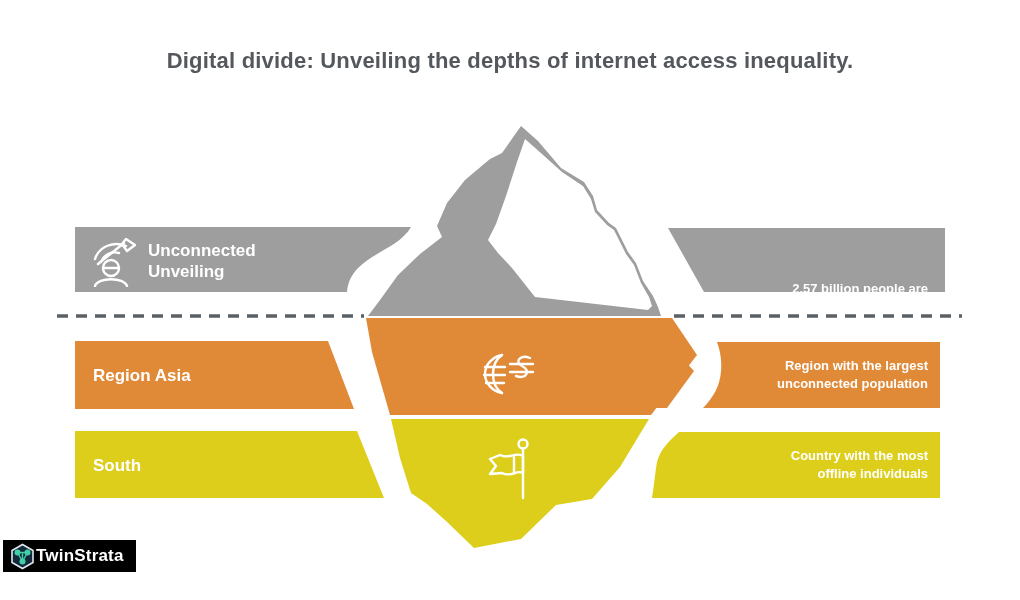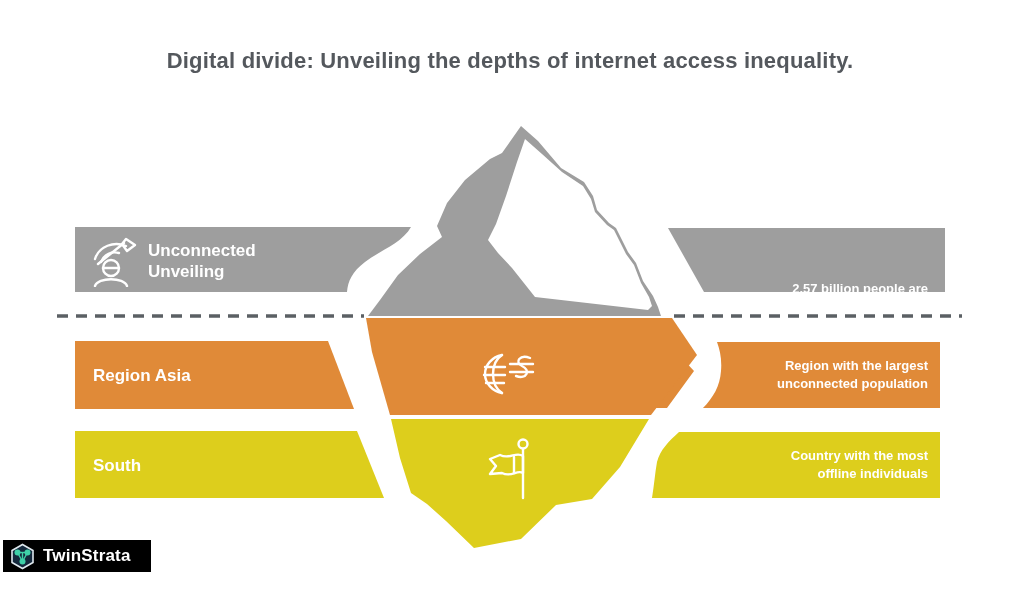--- a/index.html
+++ b/index.html
@@ -18,21 +18,21 @@
   .f-gray{fill:var(--gray);} .f-orange{fill:var(--orange);} .f-yellow{fill:var(--yellow);}
   .f-white{fill:#ffffff;}
   .waterline{stroke:var(--dash);stroke-width:3.5;stroke-dasharray:11 8;fill:none;}
   .label{position:absolute;color:var(--white);}
   .label-left{font-weight:bold;font-size:17px;line-height:1.25;}
   .label-right{font-weight:bold;font-size:13px;line-height:1.4;text-align:right;}
   .icon-stroke{fill:none;stroke:var(--white);stroke-width:2.4;stroke-linecap:round;stroke-linejoin:round;}
   .icon-abs{position:absolute;}
   .logo{
     position:absolute;left:3px;top:540px;height:32px;background:var(--logo_bg);
-    display:flex;align-items:center;gap:7px;padding:0 20px 0 6px;
+    display:flex;align-items:center;padding:0 12px 0 6px;
   }
   .logo-text{color:#ffffff;font-size:17px;font-weight:bold;letter-spacing:.2px;}
   .logo-hex{fill:var(--logo_panel);stroke:#dfe8ee;stroke-width:1.6;}
   .logo-node{fill:var(--logo_accent);}
   .logo-link{stroke:var(--logo_accent);stroke-width:1.4;}
 </style>
 </head>
 <body>
 
 <div class="stage">

